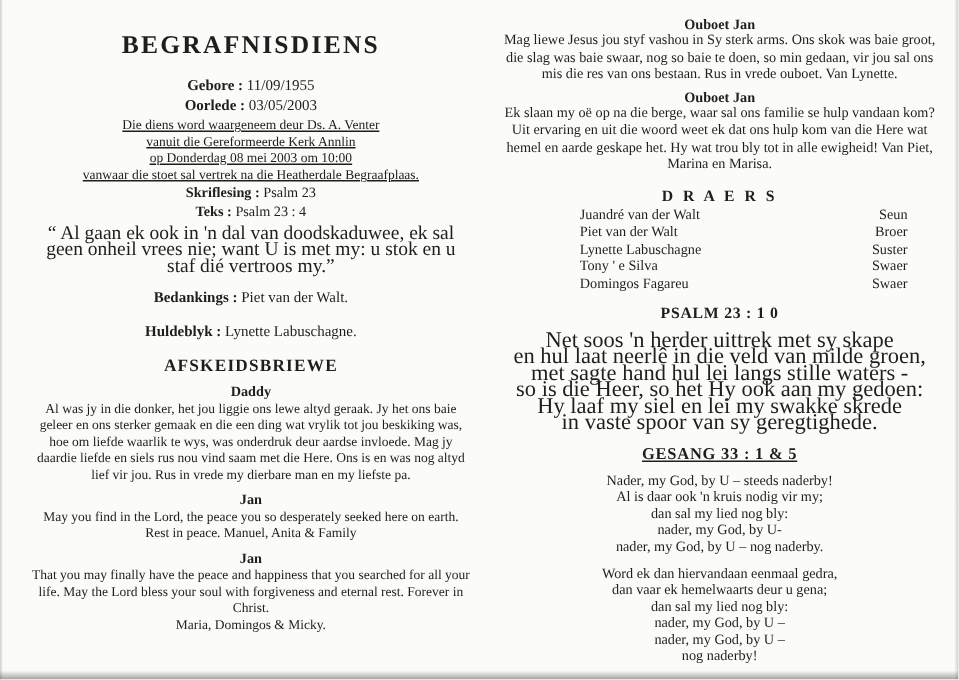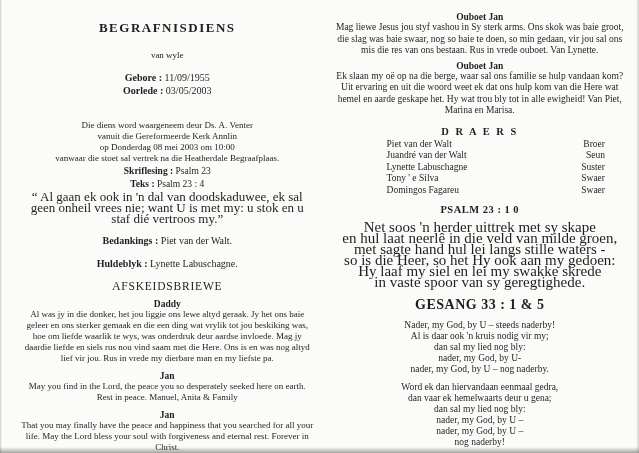--- a/index.html
+++ b/index.html
@@ -31,53 +31,52 @@
     display: flex;
     padding: 8px 10px 0 20px;
     gap: 16px;
     box-sizing: border-box;
   }
   .col { text-align: center; }
   .col-left  { width: 296px; padding-top: 4px; }
   .col-right { width: 300px; }
   .pre { white-space: pre-line; }
 
-  .doc-title  { font-size: 13px; font-weight: bold; letter-spacing: 1.5px; margin-top: 8px; }
+  .doc-title  { font-size: 17px; font-weight: bold; letter-spacing: 1.5px; margin-top: 8px; }
   .of-late    { font-size: 9px;  margin-top: 14px; }
   .deceased   { font-size: 12px; font-weight: bold; letter-spacing: .5px; margin-top: 14px; }
   .dates      { margin-top: 11px; font-size: 10px; line-height: 13px; }
   .lbl        { font-weight: bold; }
-  .service    { margin-top: 23px; font-size: 9px; line-height: 11px; }
+  .service    { margin-top: 1px; font-size: 9px; line-height: 11px; text-decoration: underline; }
   .refline    { margin-top: 1px; font-size: 9.5px; line-height: 12px; }
   .refline:first-of-type { margin-top: 8px; }
   .quote      { font-size: 13px; line-height: 11px; margin-top: 1px; }
   .credit     { margin-top: 11px; font-size: 10px; line-height: 12px; }
-  .sec-head   { font-size: 11.5px; font-weight: normal; letter-spacing: .8px; margin-top: 10px; }
+  .sec-head   { font-size: 11.5px; font-weight: bold; letter-spacing: .8px; margin-top: 10px; }
   .letter-h   { font-size: 9.5px; font-weight: bold; margin-top: 7px; }
   .letter-b   { font-size: 9px; line-height: 11px; }
 
   .msg-h      { font-size: 9.5px; font-weight: bold; margin-top: 4px; }
   .msg-b      { font-size: 9.5px; line-height: 11.5px; }
   .bear-head  { font-size: 10.5px; font-weight: bold; letter-spacing: 2px; margin-top: 9px; }
   .bearers    { margin-top: 2px; }
   .bear-row   { display: flex; justify-content: space-between; padding: 0 24px 0 56px; font-size: 9.5px; line-height: 11.5px; text-align: left; }
   .psalm-head { font-size: 10.5px; font-weight: bold; margin-top: 8px; letter-spacing: .5px; }
   .verse      { font-size: 15px; line-height: 11px; margin-top: 7px; }
-  .hymn-head  { font-size: 14px; font-weight: bold; margin-top: 9px; letter-spacing: .5px; }
+  .hymn-head  { font-size: 11px; font-weight: bold; margin-top: 9px; letter-spacing: .5px; text-decoration: underline; }
   .stanza     { font-size: 9.5px; line-height: 11px; margin-top: 7px; }
 </style>
 </head>
 <body>
 
 <div class="scan">
   <div class="page">
 
     <div class="col col-left">
       <div class="doc-title">BEGRAFNISDIENS</div>
-      <div class="of-late">van wyle</div>
 
       <div class="dates">
         <div>
           <span class="lbl">Gebore :</span>
           <span>11/09/1955</span>
         </div>
         <div>
           <span class="lbl">Oorlede :</span>
           <span>03/05/2003</span>
         </div>
@@ -130,26 +129,26 @@
         <div class="msg-b pre">Mag liewe Jesus jou styf vashou in Sy sterk arms.  Ons skok was baie groot, die slag was baie swaar, nog so baie te doen, so min gedaan, vir jou sal ons mis die res van ons bestaan.  Rus in vrede ouboet.  Van Lynette.</div>
       </div>
       <div>
         <div class="msg-h">Ouboet Jan</div>
         <div class="msg-b pre">Ek slaan my oë op na die berge, waar sal ons familie se hulp vandaan kom?  Uit ervaring en uit die woord weet ek dat ons hulp kom van die Here wat hemel en aarde geskape het.  Hy wat trou bly tot in alle ewigheid!  Van Piet, Marina en Marisa.</div>
       </div>
 
       <div class="bear-head">D R A E R S</div>
       <div class="bearers">
         <div class="bear-row">
+          <span>Juandré van der Walt</span>
+          <span>Seun</span>
+        </div>
+        <div class="bear-row">
           <span>Piet van der Walt</span>
           <span>Broer</span>
-        </div>
-        <div class="bear-row">
-          <span>Juandré van der Walt</span>
-          <span>Seun</span>
         </div>
         <div class="bear-row">
           <span>Lynette Labuschagne</span>
           <span>Suster</span>
         </div>
         <div class="bear-row">
           <span>Tony ' e Silva</span>
           <span>Swaer</span>
         </div>
         <div class="bear-row">

